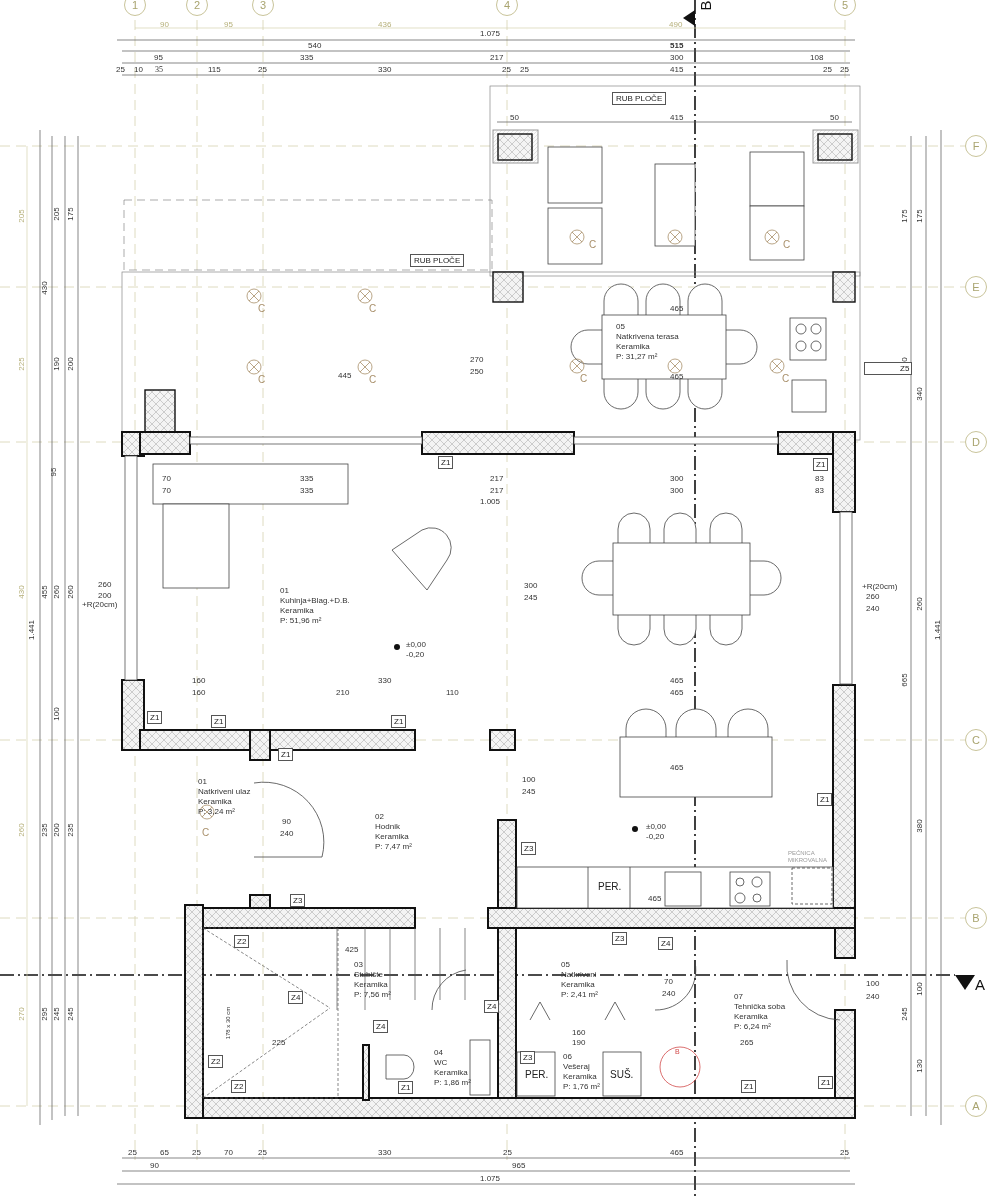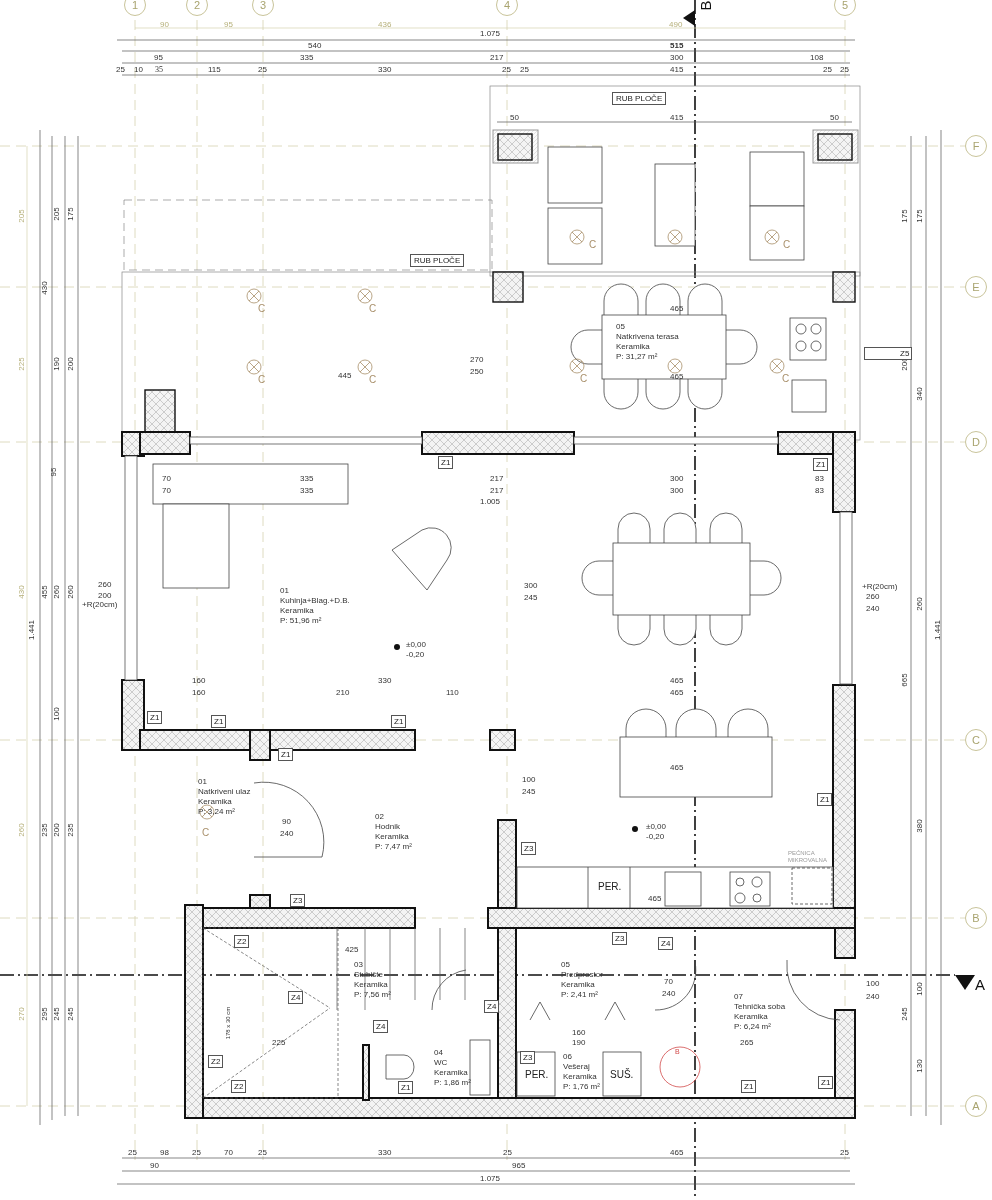--- a/index.html
+++ b/index.html
@@ -320,21 +320,21 @@
 <div class="lbl dim" style="left:823px;top:66px;">25</div>
 <div class="lbl dim" style="left:840px;top:66px;">25</div>
 <div class="lbl dim" style="left:510px;top:114px;">50</div>
 <div class="lbl dim" style="left:670px;top:114px;">415</div>
 <div class="lbl dim" style="left:830px;top:114px;">50</div>
 
 <div class="rub" style="left:612px;top:92px;">RUB PLOČE</div>
 <div class="rub" style="left:410px;top:254px;">RUB PLOČE</div>
 
 <div class="lbl dim" style="left:128px;top:1149px;">25</div>
-<div class="lbl dim" style="left:160px;top:1149px;">98</div>
+<div class="lbl dim" style="left:160px;top:1149px;">65</div>
 <div class="lbl dim" style="left:192px;top:1149px;">25</div>
 <div class="lbl dim" style="left:224px;top:1149px;">70</div>
 <div class="lbl dim" style="left:258px;top:1149px;">25</div>
 <div class="lbl dim" style="left:378px;top:1149px;">330</div>
 <div class="lbl dim" style="left:503px;top:1149px;">25</div>
 <div class="lbl dim" style="left:670px;top:1149px;">465</div>
 <div class="lbl dim" style="left:840px;top:1149px;">25</div>
 <div class="lbl dim" style="left:150px;top:1162px;">90</div>
 <div class="lbl dim" style="left:512px;top:1162px;">965</div>
 <div class="lbl dim" style="left:480px;top:1175px;">1.075</div>
@@ -388,21 +388,21 @@
   <div>P: 7,56 m²</div>
 </div>
 <div class="lbl room" style="left:434px;top:1048px;">
   <div>04</div>
   <div>WC</div>
   <div>Keramika</div>
   <div>P: 1,86 m²</div>
 </div>
 <div class="lbl room" style="left:561px;top:960px;">
   <div>05</div>
-  <div>Predprostor</div>
+  <div>Natkriveni</div>
   <div>Keramika</div>
   <div>P: 2,41 m²</div>
 </div>
 <div class="lbl room" style="left:563px;top:1052px;">
   <div>06</div>
   <div>Vešeraj</div>
   <div>Keramika</div>
   <div>P: 1,76 m²</div>
 </div>
 <div class="lbl room" style="left:734px;top:992px;">
@@ -447,21 +447,21 @@
 <div class="tag" style="left:208px;top:1055px;">Z2</div>
 <div class="tag" style="left:231px;top:1080px;">Z2</div>
 <div class="tag" style="left:290px;top:894px;">Z3</div>
 <div class="tag" style="left:521px;top:842px;">Z3</div>
 <div class="tag" style="left:612px;top:932px;">Z3</div>
 <div class="tag" style="left:520px;top:1051px;">Z3</div>
 <div class="tag" style="left:288px;top:991px;">Z4</div>
 <div class="tag" style="left:373px;top:1020px;">Z4</div>
 <div class="tag" style="left:484px;top:1000px;">Z4</div>
 <div class="tag" style="left:658px;top:937px;">Z4</div>
-<div class="tag" style="left:864px;top:347px;padding-left:35px;">Z5</div>
+<div class="tag" style="left:864px;top:362px;padding-left:35px;">Z5</div>
 
 <div class="lbl big" style="left:598px;top:882px;">PER.</div>
 <div class="lbl big" style="left:525px;top:1070px;">PER.</div>
 <div class="lbl big" style="left:610px;top:1070px;">SUŠ.</div>
 <div class="lbl" style="left:788px;top:850px;font-size:6px;color:#9a9a9a;white-space:normal;width:40px;line-height:7px;">PEĆNICA MIKROVALNA</div>
 <div class="lbl" style="left:675px;top:1048px;font-size:7px;color:#d24a4a;">B</div>
 
 <div class="lightC" style="left:258px;top:303px;">C</div>
 <div class="lightC" style="left:369px;top:303px;">C</div>
 <div class="lightC" style="left:258px;top:374px;">C</div>

